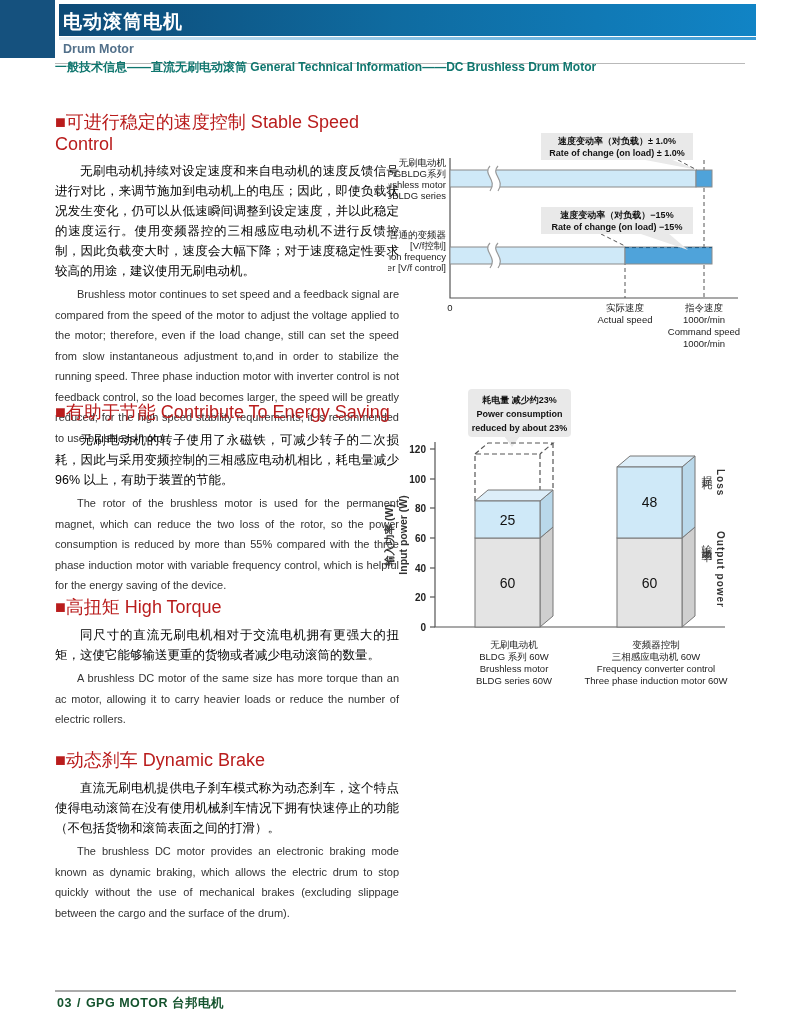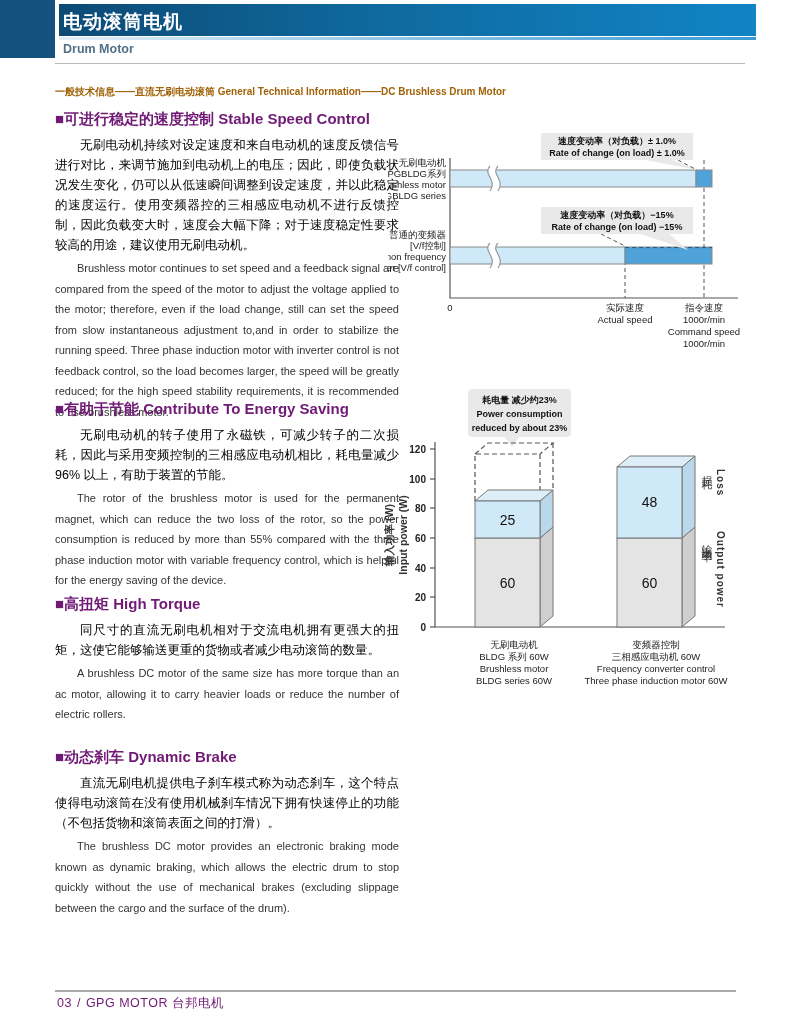--- a/index.html
+++ b/index.html
@@ -9,25 +9,25 @@
 
   
   .navy-block{left:0;top:0;width:55px;height:58px;background:#15517e;}
   .header-bar{left:59px;top:4px;width:741px;height:32px;
               background:linear-gradient(90deg,#0d4a76 0%,#0f6ba0 45%,#1187ca 100%);}
   .header-title{left:63px;top:9px;color:#fff;font-size:19px;font-weight:bold;letter-spacing:1px;}
   .header-strip{left:59px;top:37px;width:741px;height:3px;
                 background:linear-gradient(90deg,#e3eff7 0%,#2e94d2 100%);}
   .drum-motor{left:63px;top:42px;font-size:12.5px;font-weight:bold;color:#52708a;}
   .top-rule{left:55px;top:63px;width:690px;height:1px;background:#b9b9b9;}
-  .main-title{left:55px;top:85px;width:710px;font-size:10px;font-weight:bold;color:#a16207;}
+  .main-title{left:55px;top:59px;width:710px;font-size:12px;font-weight:bold;color:#0f766e;}
 
   
   .sec{left:55px;width:344px;}
-  .sec h3{margin:0 0 6px 0;font-size:15px;font-weight:bold;color:#701a75;}
+  .sec h3{margin:0 0 6px 0;font-size:18px;font-weight:normal;color:#b91c1c;}
   .sec p{margin:0;}
   .cn{font-size:12.5px;line-height:20px;color:#000000;text-align:justify;text-indent:2em;margin-bottom:3px !important;}
   .en{font-size:11px;line-height:20.5px;color:#333;text-align:justify;text-indent:2em;}
 
   
   .chart{position:absolute;}
   .axis{fill:none;stroke:#555;stroke-width:1.2;}
   .fill-light{fill:#cfe9f8;stroke:#8a8a8a;stroke-width:1;}
   .fill-dark{fill:#4fa3da;stroke:#8a8a8a;stroke-width:1;}
   .callout{fill:#e9e9e9;stroke:none;}
@@ -49,21 +49,21 @@
   .front-gray{fill:#e4e4e4;stroke:#777;stroke-width:1;}
   .front-blue{fill:#cfe9f8;stroke:#777;stroke-width:1;}
 
   .vtext{position:absolute;writing-mode:vertical-lr;font-size:11px;color:#333;letter-spacing:2px;}
   .vtext-en{position:absolute;writing-mode:vertical-lr;font-size:10px;font-weight:bold;color:#333;letter-spacing:1px;}
   .yaxis-label{left:307px;top:520px;width:180px;height:30px;transform:rotate(-90deg);
                text-align:center;font-size:10.5px;font-weight:bold;color:#333;line-height:14px;}
 
   
   .footer-rule{left:55px;top:990px;width:681px;height:2px;background:#ababab;}
-  .footer-text{left:57px;top:995px;font-size:12.5px;font-weight:normal;color:#701a75;letter-spacing:0.5px;}
+  .footer-text{left:57px;top:995px;font-size:12.5px;font-weight:bold;color:#14532d;letter-spacing:0.5px;}
   .footer-text span{margin-right:5px;}
 </style>
 </head>
 <body>
 
 <div class="page">
 
   <div class="abs navy-block"></div>
   <div class="abs header-bar"></div>
   <div class="abs header-title">电动滚筒电机</div>

